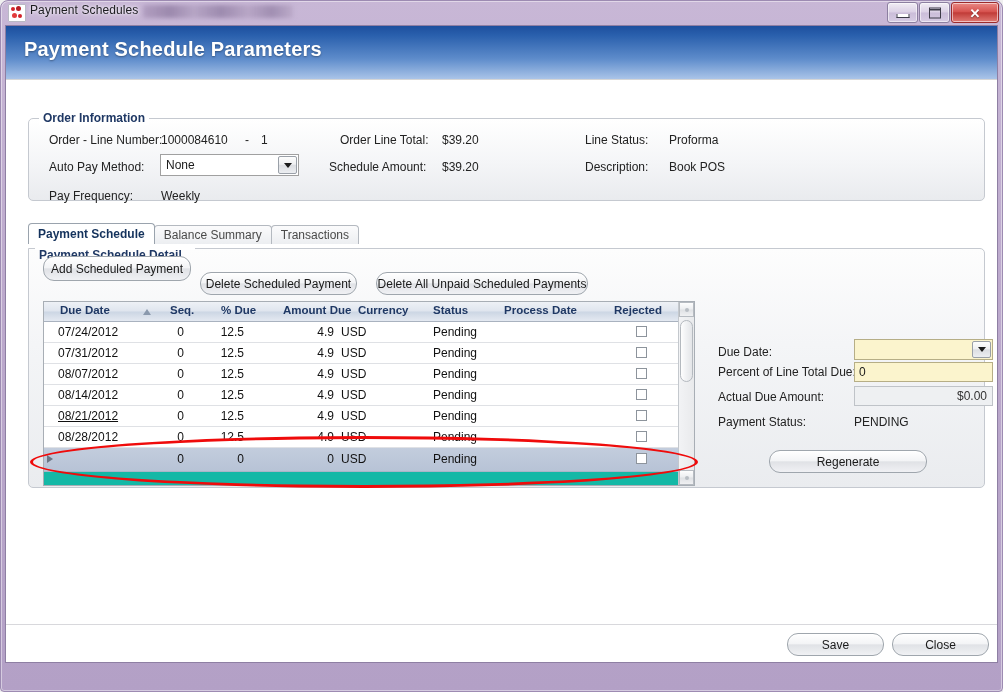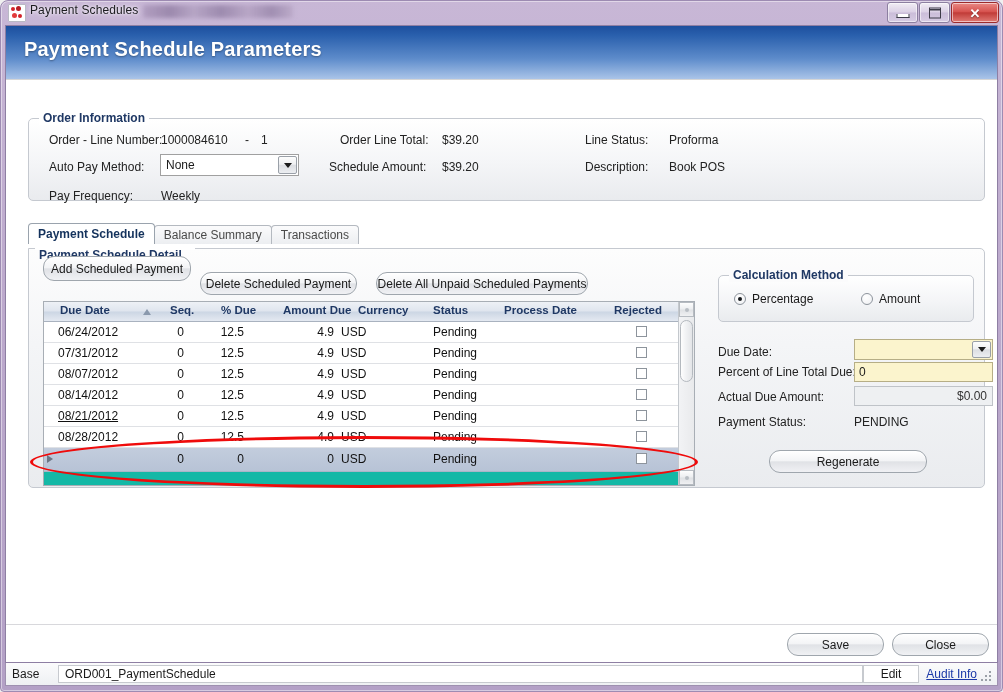--- a/index.html
+++ b/index.html
@@ -601,21 +601,21 @@
         <span class="th" style="left:177px;">% Due</span>
         <span class="th" style="left:239px;">Amount Due</span>
         <span class="th" style="left:314px;">Currency</span>
         <span class="th" style="left:389px;">Status</span>
         <span class="th" style="left:460px;">Process Date</span>
         <span class="th" style="left:570px;">Rejected</span>
       </div>
 
       <div class="grid-body">
         <div class="grow">
-          <span class="cell" style="left:14px;">06/24/2012</span>
+          <span class="cell" style="left:14px;">07/24/2012</span>
           <span class="cell r" style="left:100px; width:40px;">0</span>
           <span class="cell r" style="left:150px; width:50px;">12.5</span>
           <span class="cell r" style="left:220px; width:70px;">4.9</span>
           <span class="cell" style="left:297px;">USD</span>
           <span class="cell" style="left:389px;">Pending</span>
           <span class="cell" style="left:460px;"></span>
           <span class="chk" style="left:592px;"></span>
         </div>
         <div class="grow">
           <span class="cell" style="left:14px;">07/31/2012</span>
@@ -684,31 +684,20 @@
         <div class="sb-btn top">
             <span class="dot"></span>
           </div>
         <div class="thumb"></div>
         <div class="sb-btn bot">
             <span class="dot"></span>
           </div>
       </div>
     </div>
 
-    <div class="groupbox plain" id="calc-group">
-      <span class="legend">Calculation Method</span>
-      <div class="radio on" style="left:15px; top:16px;">
-        <span class="ring"></span>
-        <span>Percentage</span>
-      </div>
-      <div class="radio" style="left:142px; top:16px;">
-        <span class="ring"></span>
-        <span>Amount</span>
-      </div>
-    </div>
 
     <span class="field-label" style="left:712px; top:319px;">Due Date:</span>
     <div class="combo yellow" style="left:848px; top:313px; width:139px; height:21px; border:1px solid #b6ae86;">
       <span class="val"></span>
       <span class="arrow-btn">
           <i class="caret"></i>
         </span>
     </div>
 
     <span class="field-label" style="left:712px; top:339px;">Percent of Line Total Due:</span>
@@ -732,30 +721,14 @@
 
     <div class="footer-sep"></div>
     <div class="btn" style="left:781px; top:607px; width:97px; height:23px;">
       <span>Save</span>
     </div>
     <div class="btn" style="left:886px; top:607px; width:97px; height:23px;">
       <span>Close</span>
     </div>
   </div>
 
-  <div class="statusbar">
-    <div class="sb-cell" style="width:52px;">Base</div>
-    <div class="sb-cell bordered" style="width:805px;">ORD001_PaymentSchedule</div>
-    <div class="sb-cell bordered" style="width:56px; justify-content:center;">Edit</div>
-    <div class="sb-cell" style="width:62px; justify-content:flex-end; padding-right:4px;">
-      <span class="sb-link">Audit Info</span>
-    </div>
-    <div class="grip">
-      <i style="left:8px; top:8px;"></i>
-        <i style="left:4px; top:8px;"></i>
-        <i style="left:8px; top:4px;"></i>
-      <i style="left:0px; top:8px;"></i>
-        <i style="left:4px; top:4px;"></i>
-        <i style="left:8px; top:0px;"></i>
-    </div>
-  </div>
 
 </div>
 
 </body></html>

